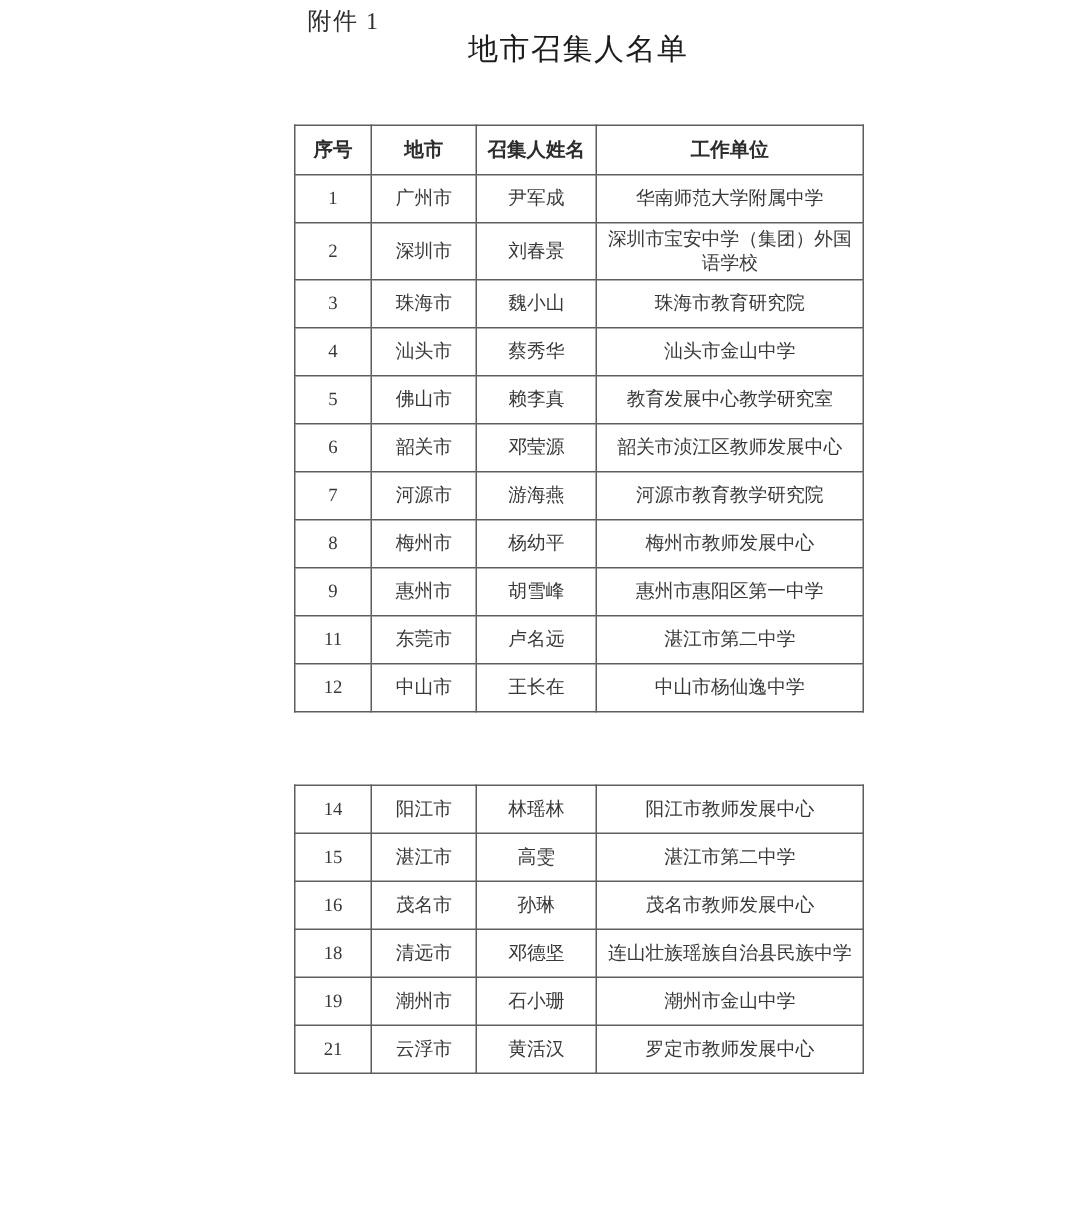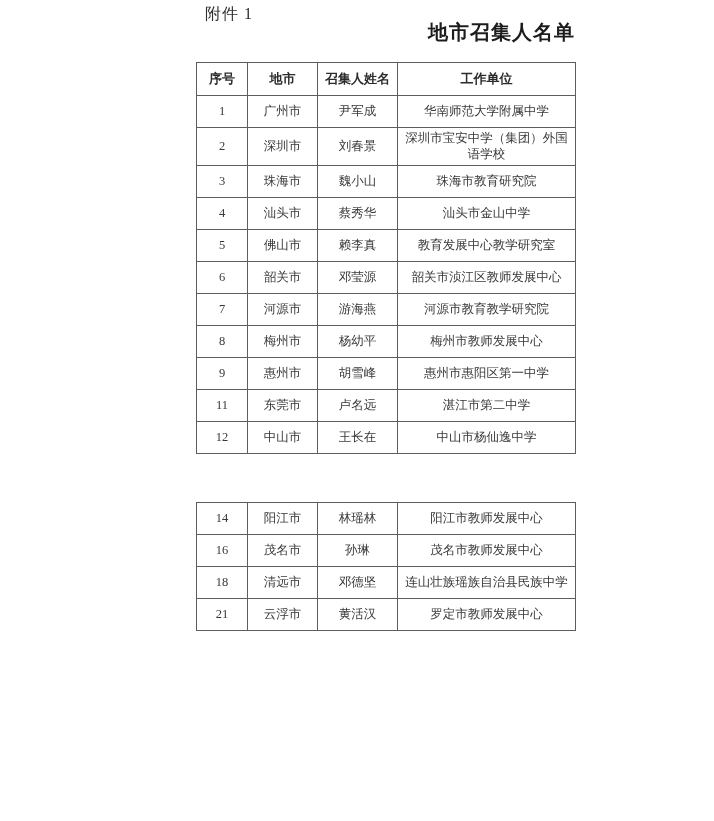--- a/index.html
+++ b/index.html
@@ -21,32 +21,33 @@
     top: 4px;
     font-size: 16px;
     color: #2e2e2e;
     letter-spacing: 1px;
   }
   .doc-title {
     position: absolute;
     left: 196px;
     top: 19px;
     width: 379px;
-    text-align: right;
+    text-align: center;
     font-size: 20px;
-    font-weight: bold;
+    font-weight: normal;
     color: #1c1c1c;
     letter-spacing: 1px;
   }
   table.roster {
     position: absolute;
     left: 196px;
     border-collapse: collapse;
     table-layout: fixed;
     background: #ffffff;
+    margin-top: 21px;
   }
   #table-part1 { top: 62px; width: 379px; }
   #table-part2 { top: 502px; width: 377px; }
   table.roster th,
   table.roster td {
     border: 1px solid #5d5d5d;
     text-align: center;
     vertical-align: middle;
     padding: 2px 5px;
     line-height: 1.3;
@@ -168,31 +169,43 @@
       <col class="c-unit">
   </colgroup>
   <tbody>
       <tr>
         <td>14</td>
         <td>阳江市</td>
         <td>林瑶林</td>
         <td>阳江市教师发展中心</td>
       </tr>
       <tr>
+        <td>15</td>
+        <td>湛江市</td>
+        <td>高雯</td>
+        <td>湛江市第二中学</td>
+      </tr>
+      <tr>
         <td>16</td>
         <td>茂名市</td>
         <td>孙琳</td>
         <td>茂名市教师发展中心</td>
       </tr>
       <tr>
         <td>18</td>
         <td>清远市</td>
         <td>邓德坚</td>
         <td>连山壮族瑶族自治县民族中学</td>
       </tr>
       <tr>
+        <td>19</td>
+        <td>潮州市</td>
+        <td>石小珊</td>
+        <td>潮州市金山中学</td>
+      </tr>
+      <tr>
         <td>21</td>
         <td>云浮市</td>
         <td>黄活汉</td>
         <td>罗定市教师发展中心</td>
       </tr>
     </tbody>
 </table>
 
 </body></html>

